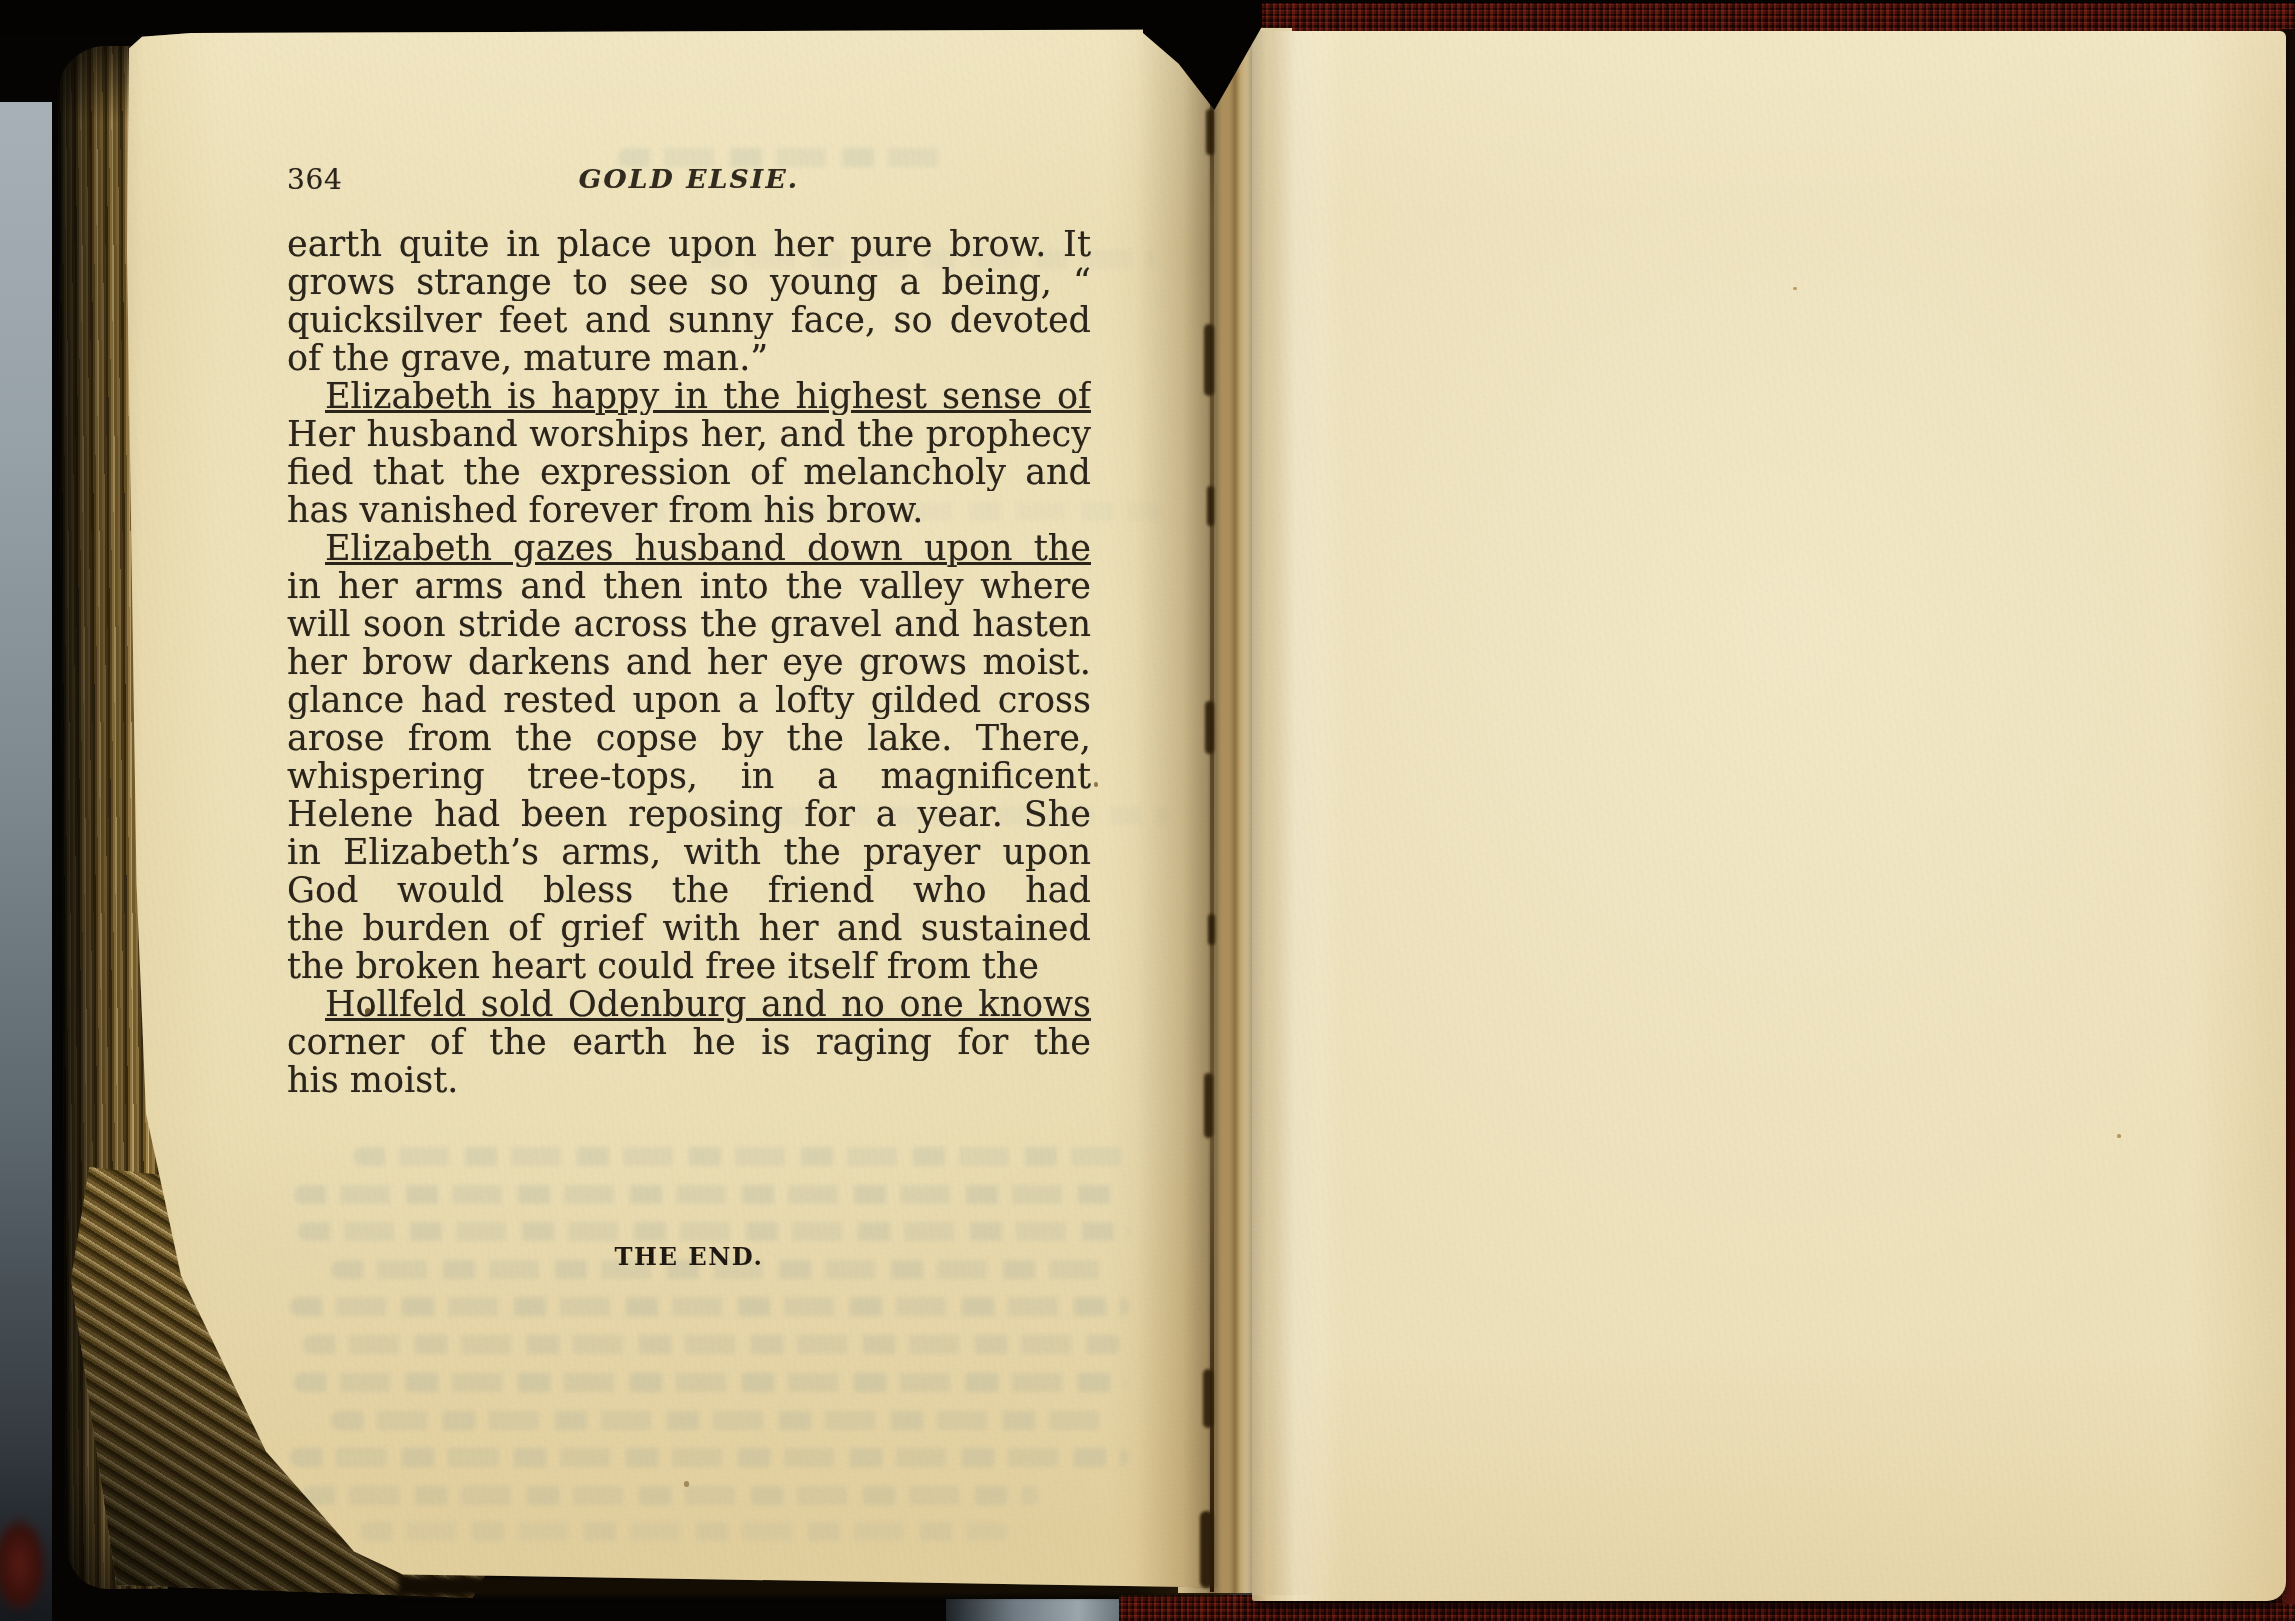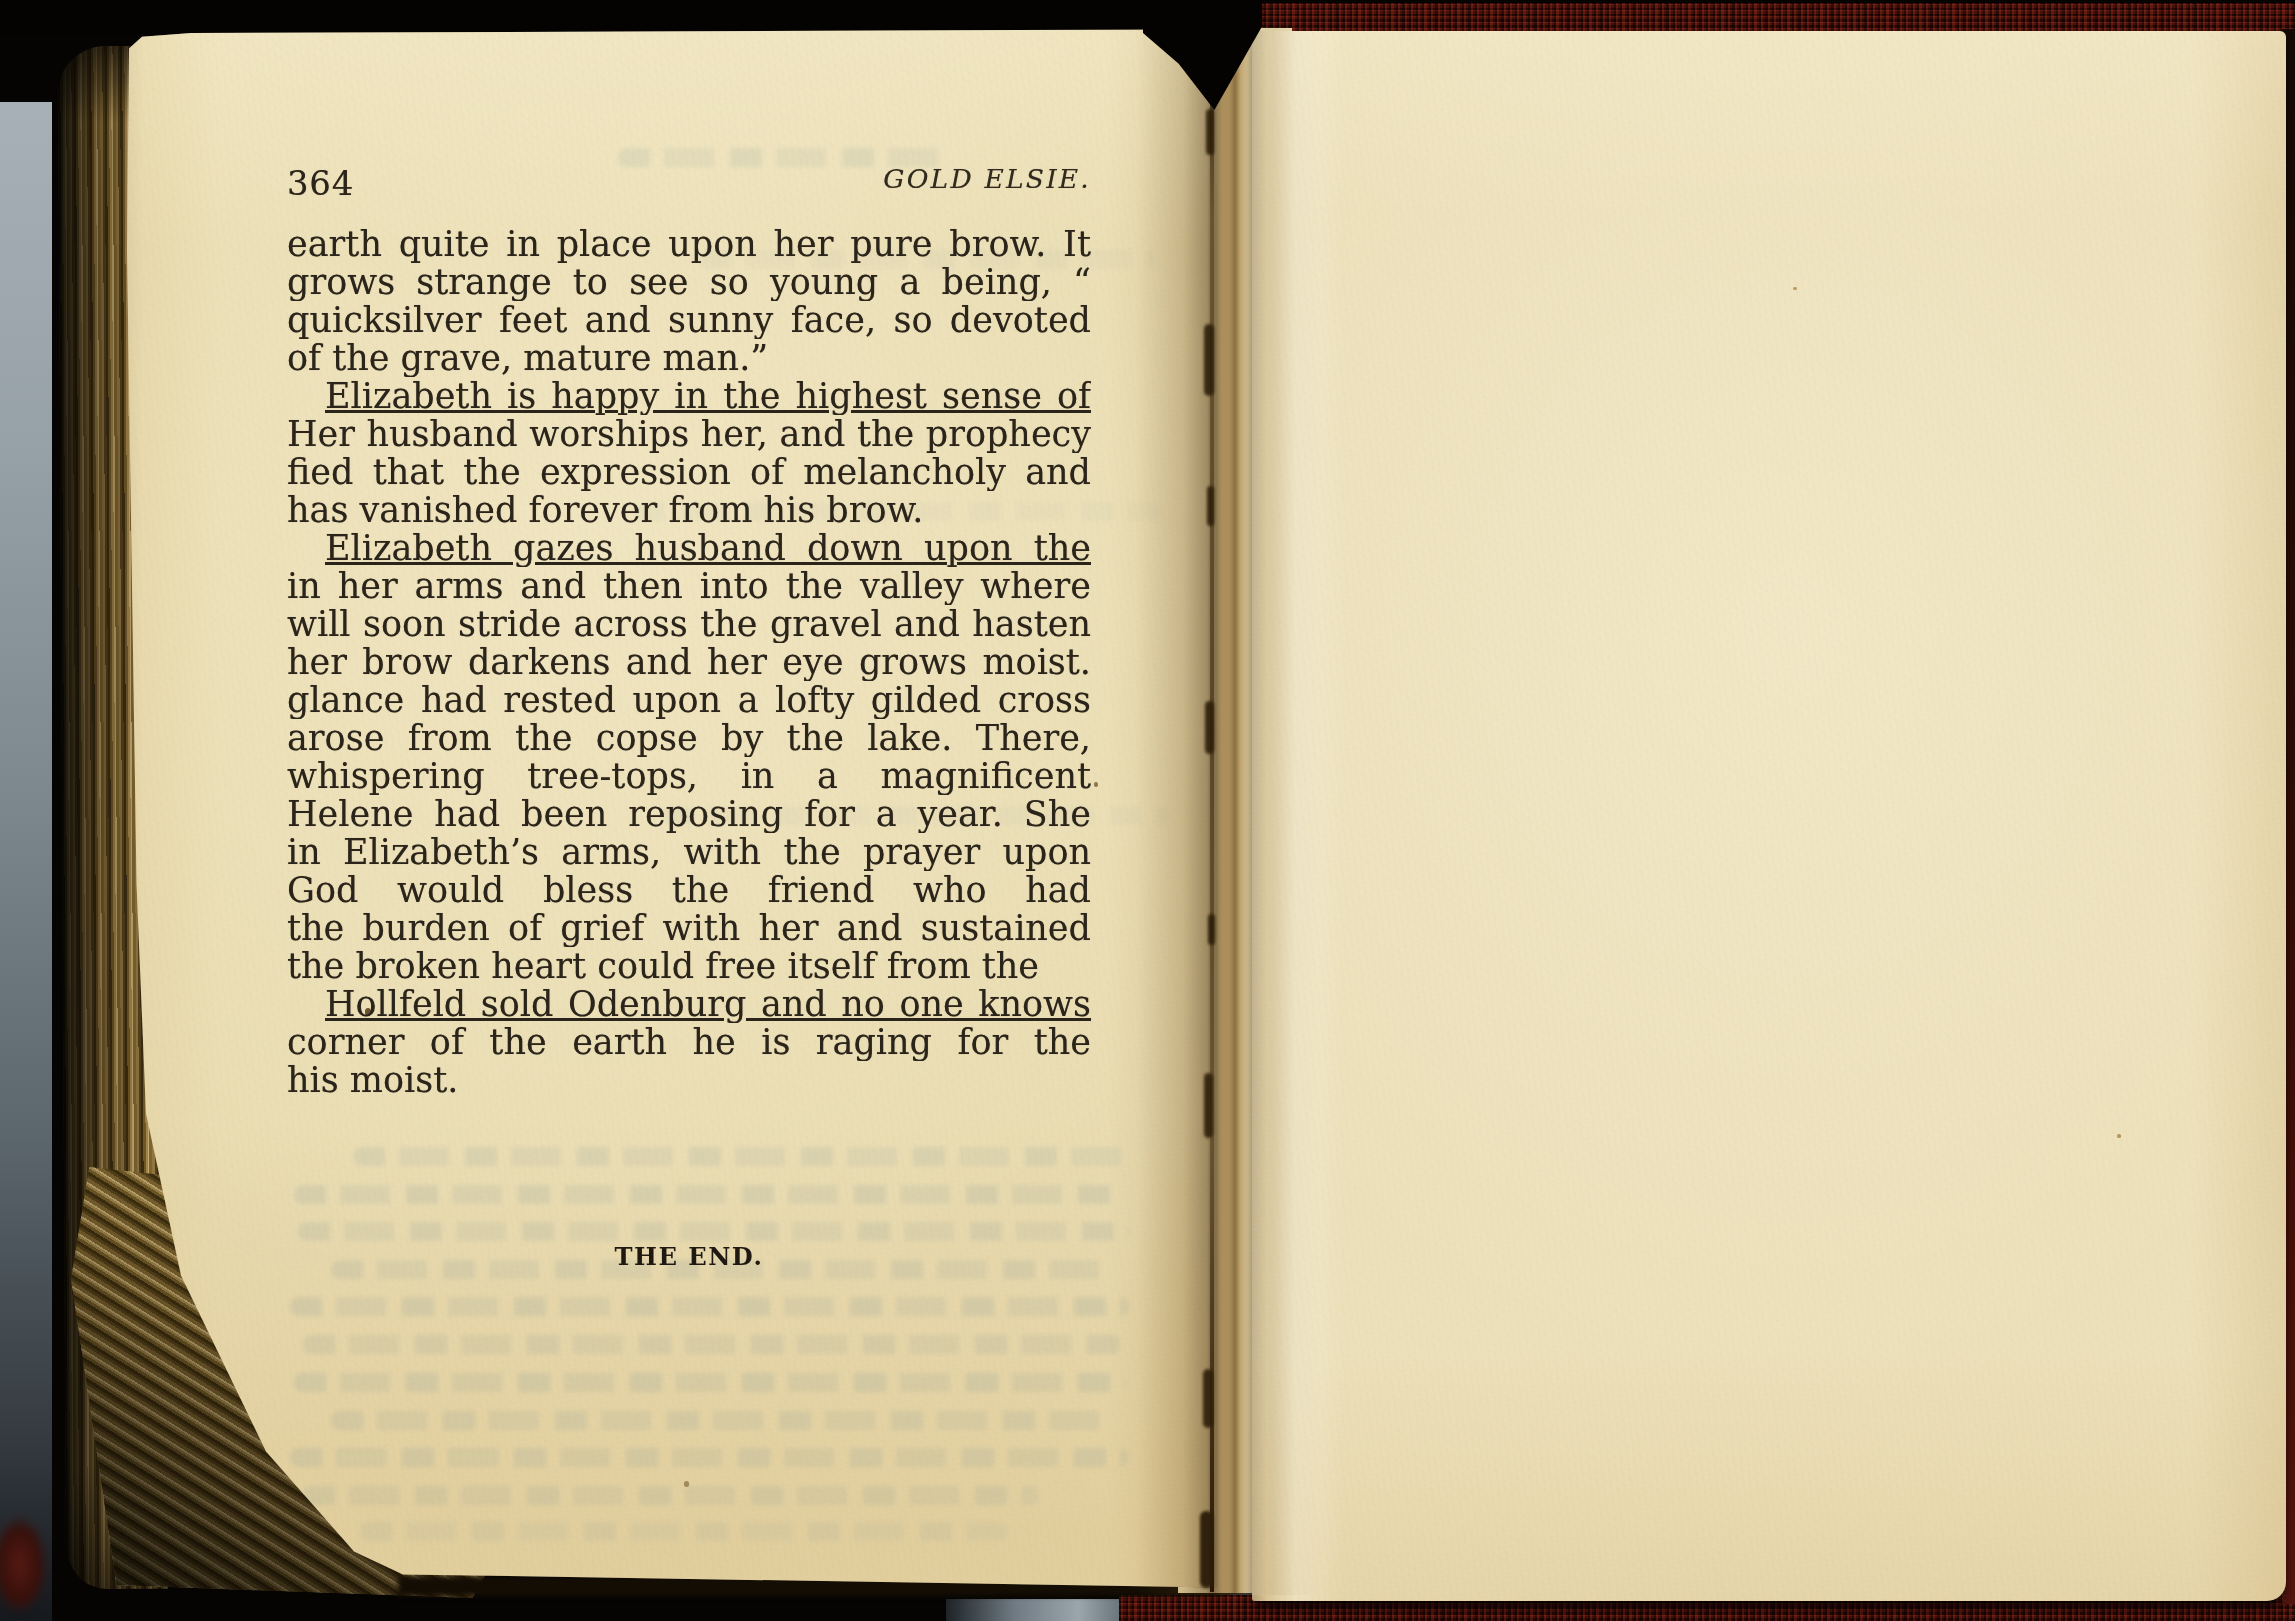--- a/index.html
+++ b/index.html
@@ -67,23 +67,23 @@
       linear-gradient(180deg,rgba(0,0,0,0) 84%,rgba(198,160,92,.18) 100%),
       linear-gradient(90deg,rgba(0,0,0,0) 91%,rgba(188,152,86,.22) 100%);}
   .paper-fibers{position:absolute;inset:0;pointer-events:none;opacity:.8;background-image:
       repeating-linear-gradient(83deg,rgba(198,178,122,.05) 0 1.5px,rgba(0,0,0,0) 1.5px 6.6px),
       repeating-linear-gradient(-7deg,rgba(255,252,235,.05) 0 0.7px,rgba(0,0,0,0) 0.7px 5.2px),
       repeating-linear-gradient(40deg,rgba(160,130,70,.045) 0 0.7px,rgba(0,0,0,0) 0.7px 8px);}
 
   
   .print{color:#2b241a;text-shadow:0 0 0.7px rgba(43,36,26,.45);}
   .running-head{position:absolute;top:134px;left:177px;width:804px;height:34px;}
-  .pageno{position:absolute;left:0;top:0;font-size:34px;letter-spacing:0.7px;}
-  .running-title{position:absolute;left:0;right:0;top:0;text-align:right;
-    font-style:italic;font-weight:normal;font-size:26.5px;letter-spacing:2.2px;color:#312a1e;}
+  .pageno{position:absolute;left:0;top:0;font-size:28px;letter-spacing:0.7px;}
+  .running-title{position:absolute;left:0;right:0;top:0;text-align:center;
+    font-style:italic;font-weight:bold;font-size:26.5px;letter-spacing:2.2px;color:#312a1e;}
   .body-block{position:absolute;top:196px;left:177px;width:804px;}
   .line{height:38px;line-height:38px;font-size:35px;overflow:hidden;
     text-align:justify;text-align-last:justify;}
   .line.no-justify{text-align:left;text-align-last:left;}
   .line.indent{text-indent:38px;text-decoration:underline;}
   .end-mark{position:absolute;top:1213px;left:177px;width:804px;text-align:center;
     font-size:25px;font-weight:bold;letter-spacing:1.5px;color:#1f1912;transform:scaleX(.97);}
 
   
   .ghost{position:absolute;height:19px;border-radius:8.8px;filter:blur(2.2px);

